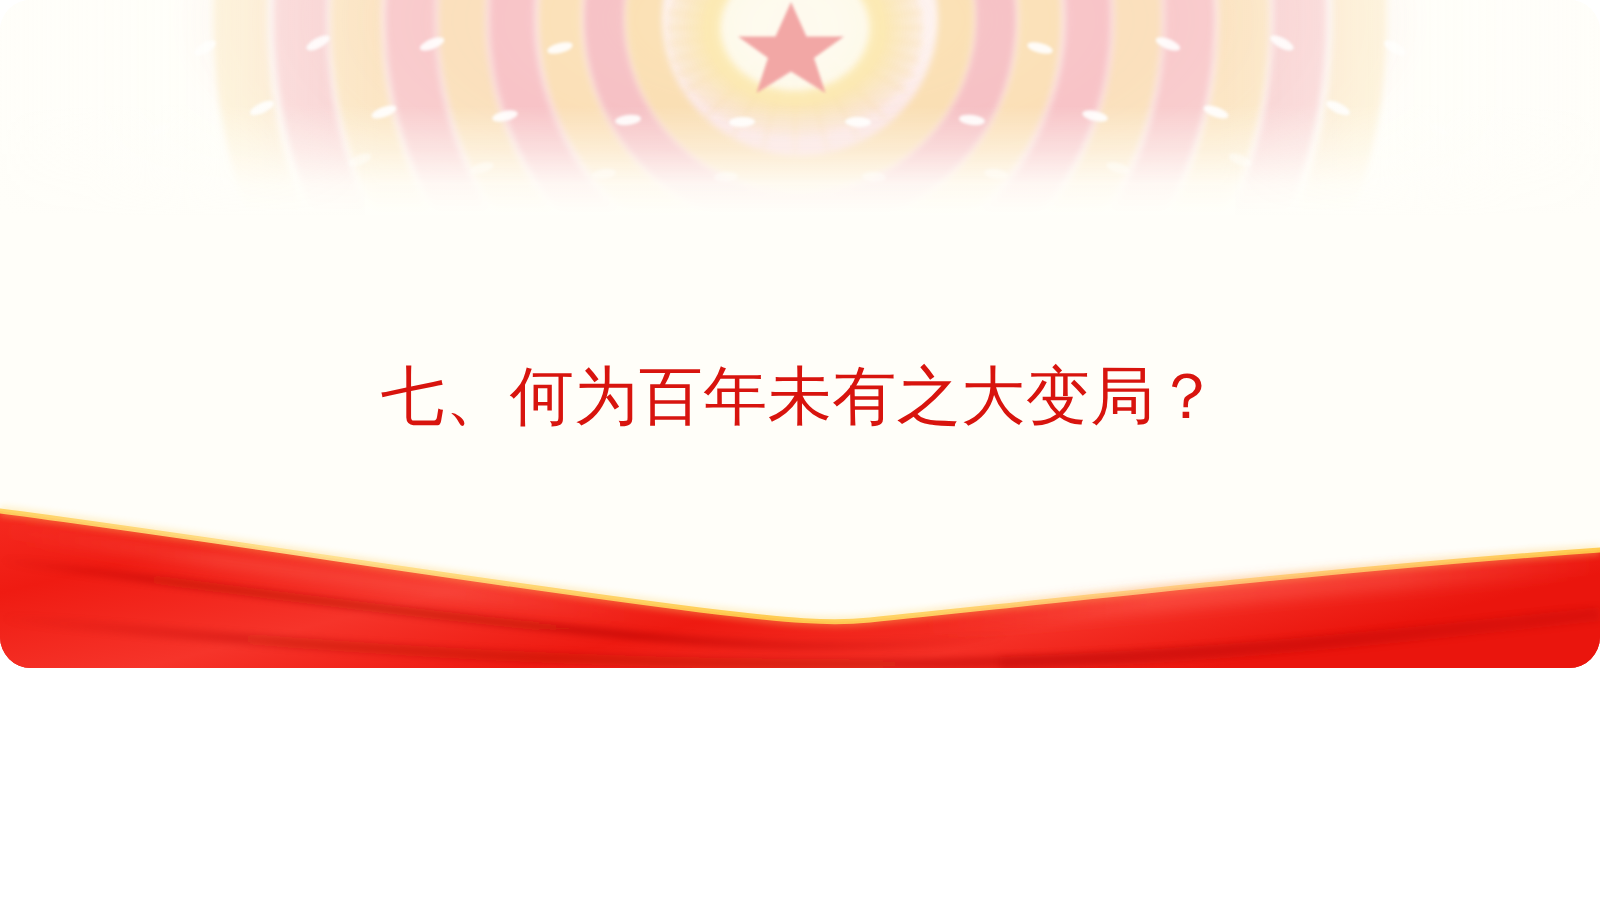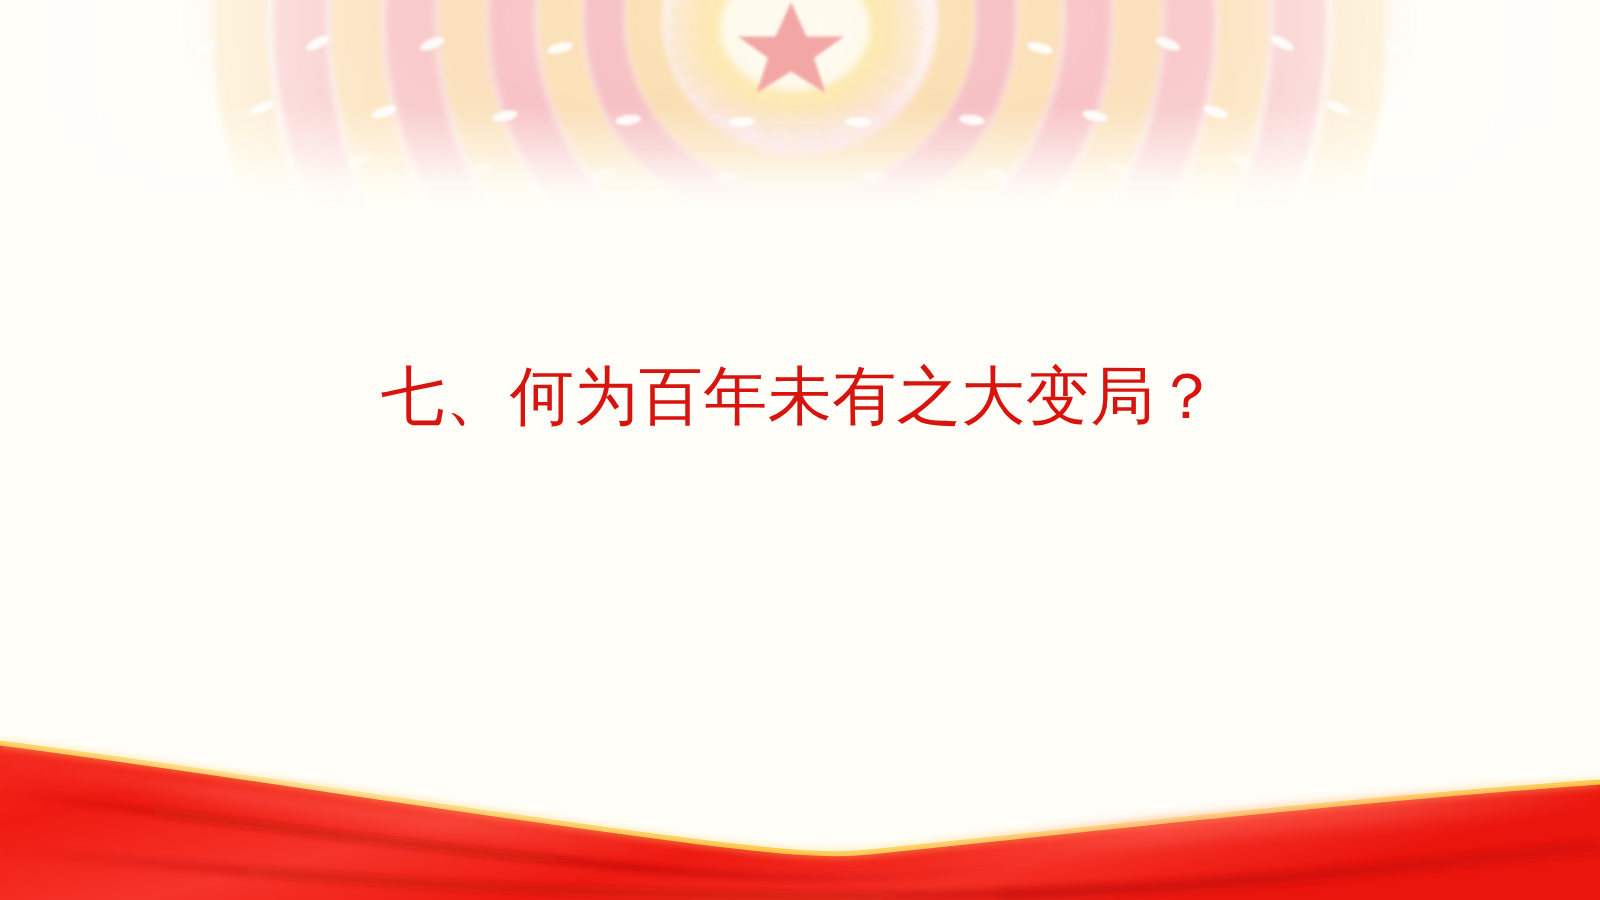--- a/index.html
+++ b/index.html
@@ -8,23 +8,24 @@
     padding: 0;
     background: #ffffff;
   }
   body {
     font-family: "DejaVu Sans", "Liberation Sans", sans-serif;
   }
 
   #slide {
     position: relative;
     width: 1600px;
-    height: 900px;
+    height: 668px;
     overflow: hidden;
     background: #fffef9;
+    border-radius: 31px;
   }
 
   
   .top-deco {
     position: absolute;
     left: 0;
     top: 0;
     width: 1600px;
     height: 230px;
     overflow: hidden;

